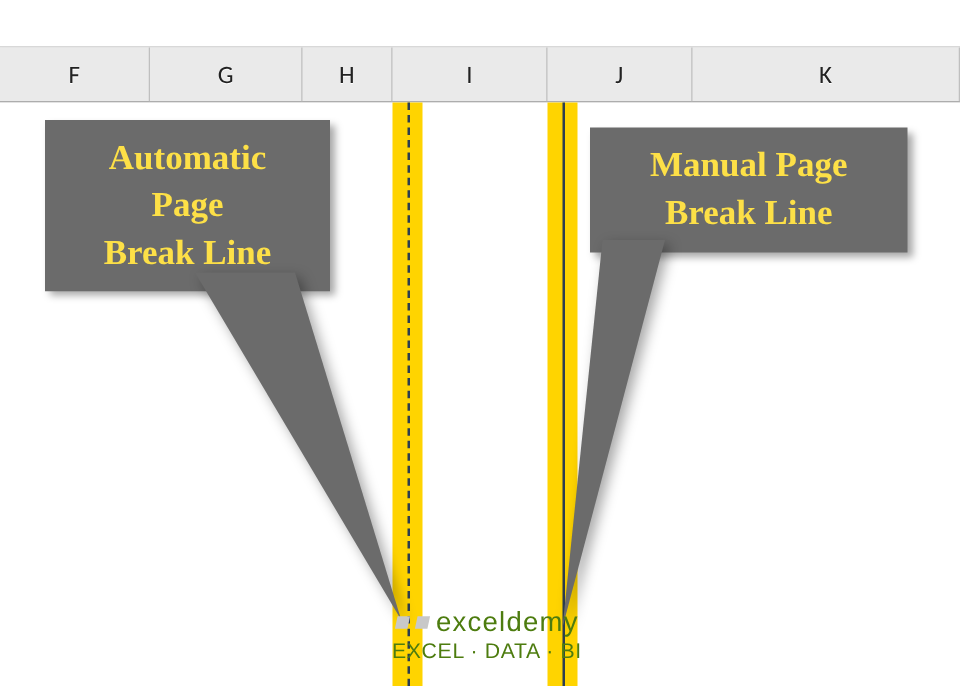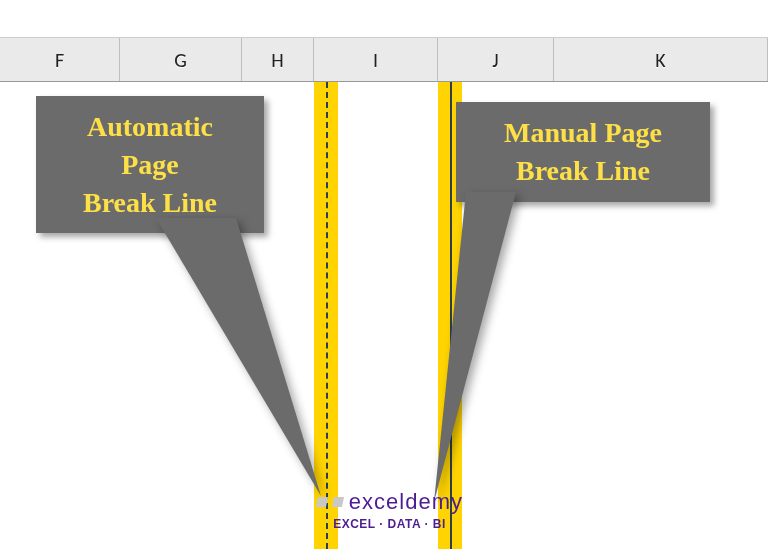--- a/index.html
+++ b/index.html
@@ -76,21 +76,21 @@
     .callout svg {
       position: absolute;
       overflow: visible;
       filter: drop-shadow(4px 4px 5px rgba(0,0,0,0.35));
     }
     .watermark {
       position: absolute;
       left: 11px; right: 0;
       bottom: 18px;
       text-align: center;
-      color: #4c1d95;
+      color: #4d7c0f;
       font-family: Arial, sans-serif;
       font-size: 14px;
       letter-spacing: 0.5px;
     }
     .watermark .brand {
       font-size: 22px;
       font-weight: 300;
       letter-spacing: 1px;
     }
     .watermark .logo-sq {
@@ -128,28 +128,28 @@
   <div class="callout-box" style="width:228px;">
     <div>Automatic</div>
     <div>Page</div>
     <div>Break Line</div>
   </div>
   <svg width="320" height="400" style="left:0;top:0;">
     <polygon points="120,122 285,400 200,122" fill="#6b6b6b"></polygon>
   </svg>
 </div>
 
-<div class="callout" style="left:456px;top:102px;">
+<div class="callout" style="left:472px;top:102px;">
   <div class="callout-box" style="width:254px;">
     <div>Manual Page</div>
     <div>Break Line</div>
   </div>
   <svg width="320" height="420" style="left:-120px;top:0;">
     <polygon points="130,90 98,400 180,90" fill="#6b6b6b"></polygon>
   </svg>
 </div>
 
 <div class="watermark">
   <span class="logo-sq"></span>
   <span class="logo-sq"></span>
   <span class="brand">exceldemy</span><br>
-  <span style="font-size:12px;font-weight:bold;">EXCEL · DATA · BI</span>
+  <span style="font-size:17px;">EXCEL · DATA · BI</span>
 </div>
 
 </body></html>

